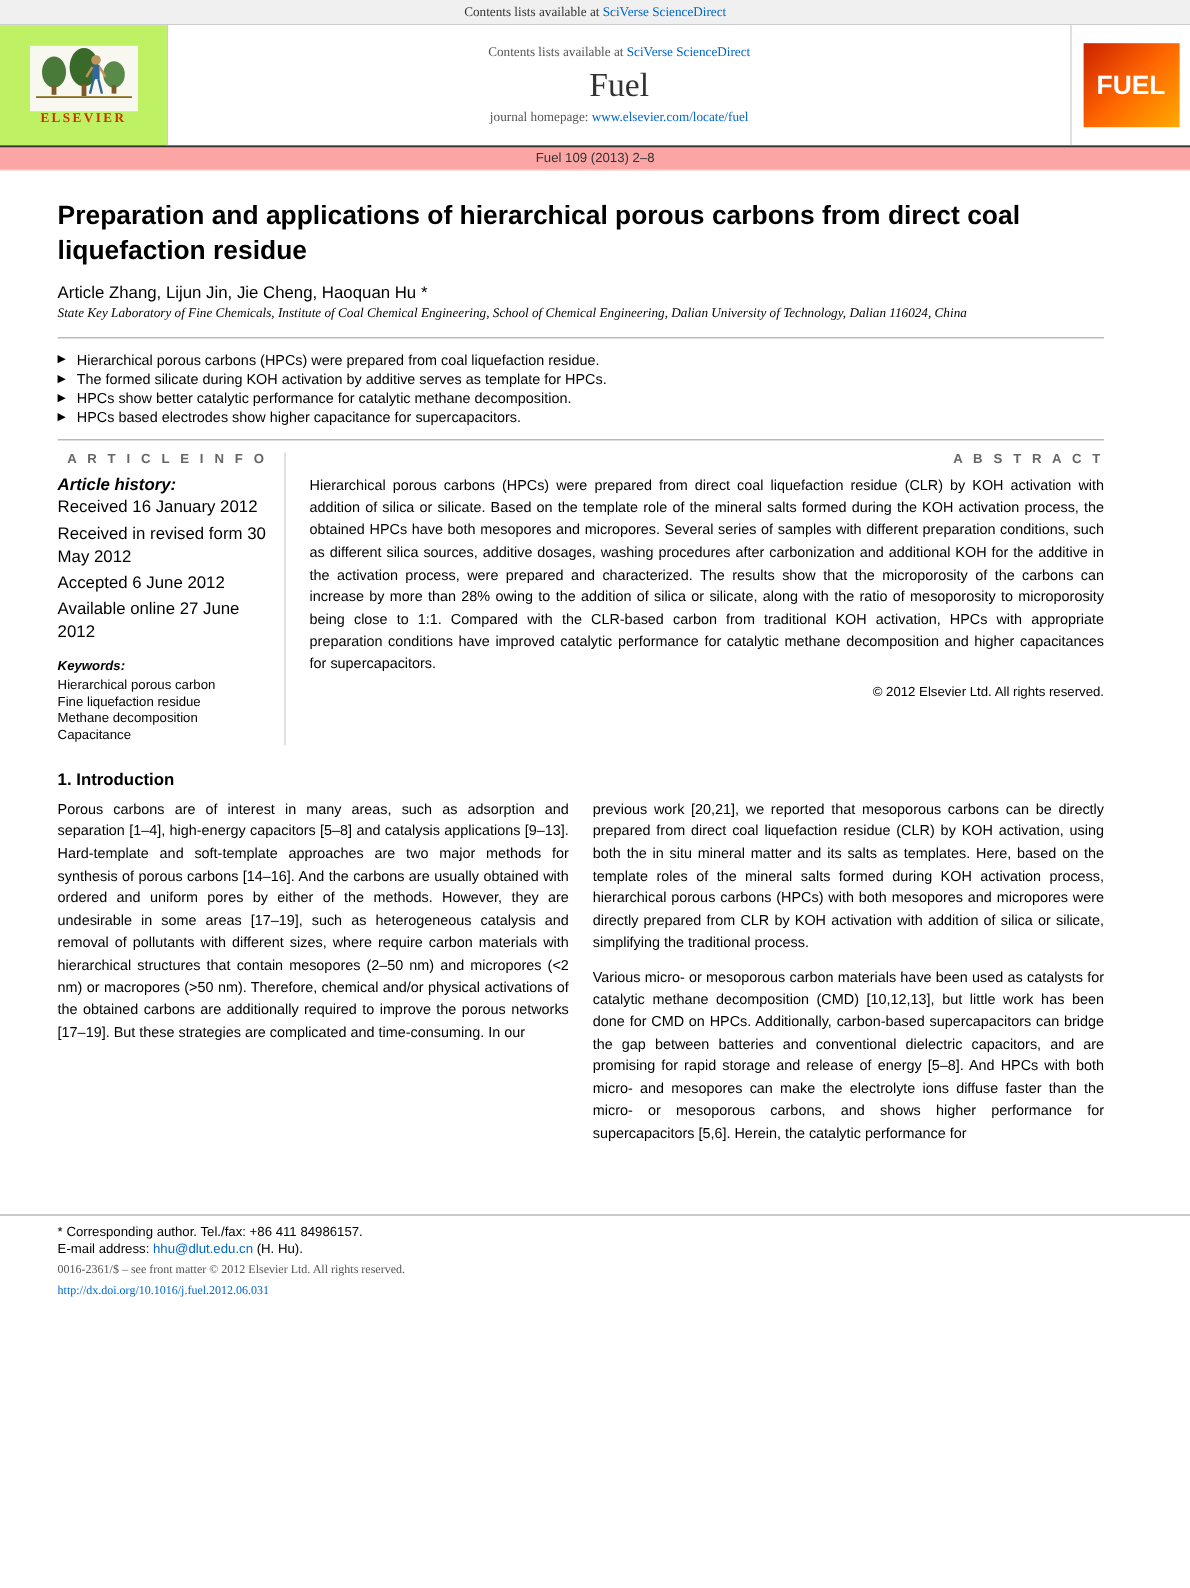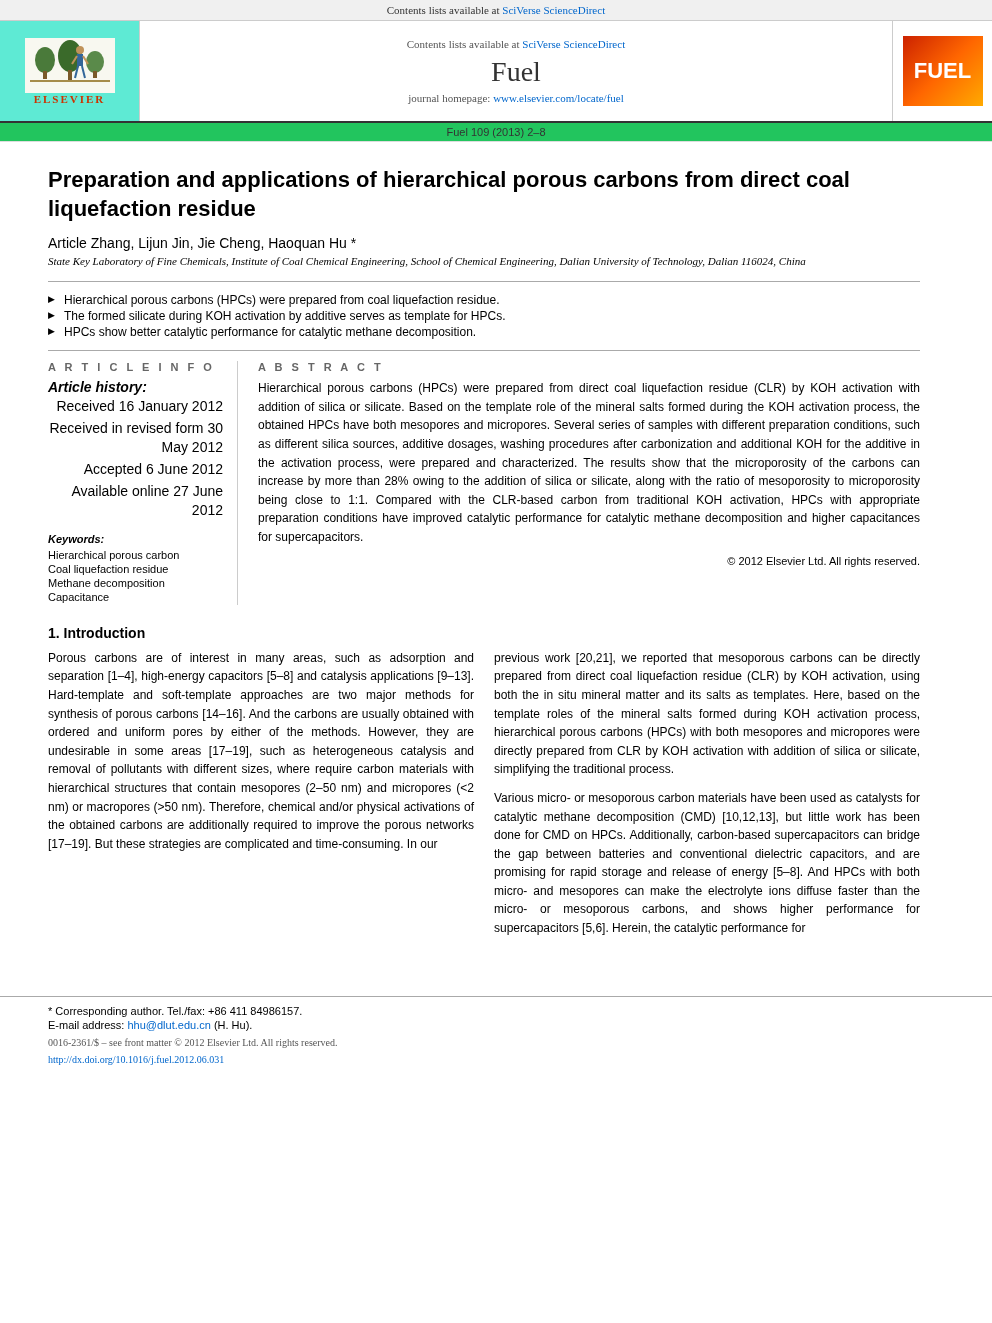--- a/index.html
+++ b/index.html
@@ -32,21 +32,21 @@
     }
     .journal-header .elsevier-logo {
       width: 140px;
       min-height: 100px;
       border-right: 1px solid #ccc;
       display: flex;
       flex-direction: column;
       align-items: center;
       justify-content: center;
       padding: 8px;
-      background: #5eead4;
+      background: #bef264;
     }
     .journal-header .journal-info {
       flex: 1;
       display: flex;
       flex-direction: column;
       align-items: center;
       justify-content: center;
       padding: 10px;
       background: #fff;
     }
@@ -180,36 +180,36 @@
       flex: 1;
     }
 
     .info-section-title {
       font-size: 11px;
       letter-spacing: 3px;
       color: #666;
       font-family: Arial, Helvetica, sans-serif;
       margin-bottom: 6px;
       font-weight: bold;
+      text-align: right;
     }
 
     .article-history {
       font-size: 14px;
       font-family: Arial, Helvetica, sans-serif;
       margin-bottom: 12px;
     }
     .article-history .history-label {
       font-style: italic;
       font-weight: bold;
       margin-bottom: 2px;
     }
     .article-history .history-entry {
       margin-bottom: 2px;
       line-height: 1.4;
-      text-align: right;
     }
 
     .keywords-section {
       font-size: 11px;
       font-family: Arial, Helvetica, sans-serif;
     }
     .keywords-section .kw-label {
       font-style: italic;
       font-weight: bold;
       margin-bottom: 4px;
@@ -334,39 +334,40 @@
     </div>
   </div>
 
   <div class="fuel-logo">
     <div class="fuel-box">
       <span>FUEL</span>
     </div>
   </div>
 </div>
 
-<div style="text-align:center; font-size:11px; color:#333; padding: 3px 12px; background:#22c55e; border-bottom:1px solid #ddd; font-family: Arial, sans-serif;">Fuel 109 (2013) 2–8</div>
+<div style="text-align:center; font-size:11px; color:#333; padding: 3px 12px; background:#fca5a5; border-bottom:1px solid #ddd; font-family: Arial, sans-serif;">Fuel 109 (2013) 2–8</div>
 
 <div class="main-content">
 
   <h1 class="article-title">Preparation and applications of hierarchical porous carbons from direct coal liquefaction residue</h1>
 
   <div class="authors">
     <span>Article Zhang, Lijun Jin, Jie Cheng, Haoquan Hu *</span>
   </div>
 
   <div class="affiliation">State Key Laboratory of Fine Chemicals, Institute of Coal Chemical Engineering, School of Chemical Engineering, Dalian University of Technology, Dalian 116024, China</div>
 
   <hr class="section-divider">
 
   <div>
     <ul class="highlights-list">
       <li>Hierarchical porous carbons (HPCs) were prepared from coal liquefaction residue.</li>
       <li>The formed silicate during KOH activation by additive serves as template for HPCs.</li>
       <li>HPCs show better catalytic performance for catalytic methane decomposition.</li>
+      <li>HPCs based electrodes show higher capacitance for supercapacitors.</li>
     </ul>
   </div>
 
   <hr class="section-divider">
 
   <div class="two-col">
 
     <div class="left-col">
       <div class="info-section-title">A R T I C L E   I N F O</div>
 
@@ -374,21 +375,21 @@
         <div class="history-label">Article history:</div>
         <div class="history-entry">Received 16 January 2012</div>
         <div class="history-entry">Received in revised form 30 May 2012</div>
         <div class="history-entry">Accepted 6 June 2012</div>
         <div class="history-entry">Available online 27 June 2012</div>
       </div>
 
       <div class="keywords-section">
         <div class="kw-label">Keywords:</div>
         <div class="kw-item">Hierarchical porous carbon</div>
-        <div class="kw-item">Coal liquefaction residue</div>
+        <div class="kw-item">Fine liquefaction residue</div>
         <div class="kw-item">Methane decomposition</div>
         <div class="kw-item">Capacitance</div>
       </div>
     </div>
 
     <div class="right-col">
       <div class="info-section-title">A B S T R A C T</div>
       <p class="abstract-text">Hierarchical porous carbons (HPCs) were prepared from direct coal liquefaction residue (CLR) by KOH activation with addition of silica or silicate. Based on the template role of the mineral salts formed during the KOH activation process, the obtained HPCs have both mesopores and micropores. Several series of samples with different preparation conditions, such as different silica sources, additive dosages, washing procedures after carbonization and additional KOH for the additive in the activation process, were prepared and characterized. The results show that the microporosity of the carbons can increase by more than 28% owing to the addition of silica or silicate, along with the ratio of mesoporosity to microporosity being close to 1:1. Compared with the CLR-based carbon from traditional KOH activation, HPCs with appropriate preparation conditions have improved catalytic performance for catalytic methane decomposition and higher capacitances for supercapacitors.</p>
       <div class="copyright-notice">© 2012 Elsevier Ltd. All rights reserved.</div>
     </div>

